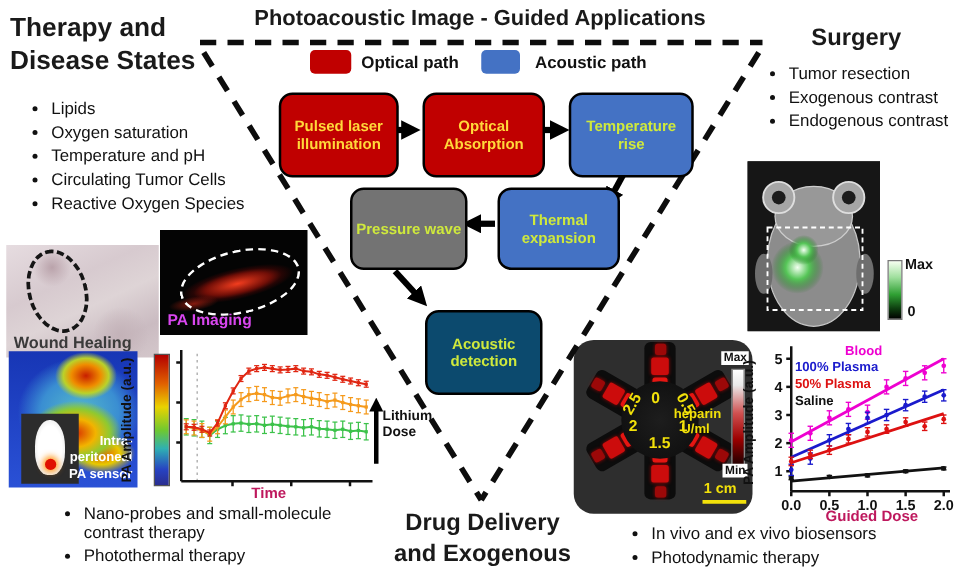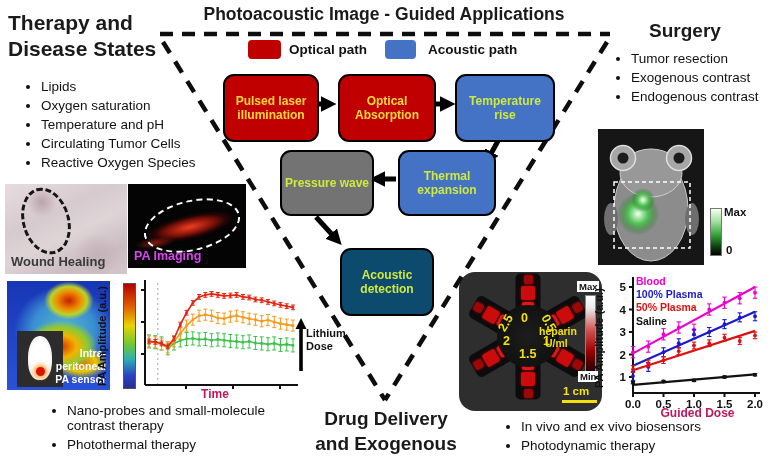--- a/index.html
+++ b/index.html
@@ -16,21 +16,21 @@
         font-weight:bold;font-size:12px;line-height:1.18;padding:2px;}
   .opt-text{color:#ffd83a;}
   .aco-text{color:#cfe93c;}
   .legend-swatch{position:absolute;height:19px;border-radius:4px;}
   .legend-label{position:absolute;font-weight:bold;font-size:13.5px;color:#111;}
   
   .ylab{position:absolute;font-weight:bold;font-size:11px;color:#111;white-space:nowrap;
         transform:rotate(-90deg);transform-origin:bottom left;}
   .xlab{position:absolute;font-weight:bold;font-size:12px;color:#be185d;text-align:center;}
   
-  #wound{left:5px;top:184px;width:122px;height:90px;
+  #wound{left:5px;top:196px;width:122px;height:90px;
      background:radial-gradient(circle 22px at 30% 20%, #baa3ab, rgba(0,0,0,0) 70%),
                 radial-gradient(circle 30px at 75% 80%, #c3b2b8, rgba(0,0,0,0) 75%),
                 linear-gradient(155deg,#e6dce0 0%,#d7cacf 35%,#ded4d6 55%,#cabbc1 80%,#d4c7cb 100%);}
   #wound-ellipse{left:17px;top:3px;width:42px;height:62px;border:3px dashed #151515;
      border-radius:50%;transform:rotate(-16deg);}
   #wound-label{left:6px;bottom:5px;font-weight:bold;font-size:13px;color:#3a3a3a;}
   
   #paimg{left:128px;top:184px;width:118px;height:84px;background:#040404;}
   .pa-streak{left:14px;top:30px;width:96px;height:26px;transform:rotate(-13deg);
      background:radial-gradient(ellipse 50% 50% at 50% 50%, rgba(255,64,32,.95), rgba(205,24,10,.55) 55%, rgba(130,8,6,.28) 75%, rgba(0,0,0,0) 95%);}
@@ -695,18 +695,18 @@
     <li>Photodynamic therapy</li>
   </ul>
 
   <div class="ylab" style="left:108px;top:374px;width:105px;">PA Amplitude (a.u.)</div>
   <div class="xlab" style="left:160px;top:387px;width:110px;">Time</div>
   <div id="lithium-note" class="abs">Lithium Dose</div>
 
   <div class="ylab" style="left:605px;top:376px;width:112px;">PA Amplitude (a.u.)</div>
   <div class="xlab" style="left:630px;top:406px;width:135px;">Guided Dose</div>
   <div id="hep-legend" class="abs">
-    <div style="color: rgb(238, 0, 208);">Blood</div>
+    <div style="color: rgb(238, 0, 208); margin-left: 40px;">Blood</div>
     <div style="color: rgb(26, 26, 204);">100% Plasma</div>
     <div style="color: rgb(221, 17, 17);">50% Plasma</div>
     <div style="color: rgb(17, 17, 17);">Saline</div>
   </div>
 </div>
 
 </body></html>

